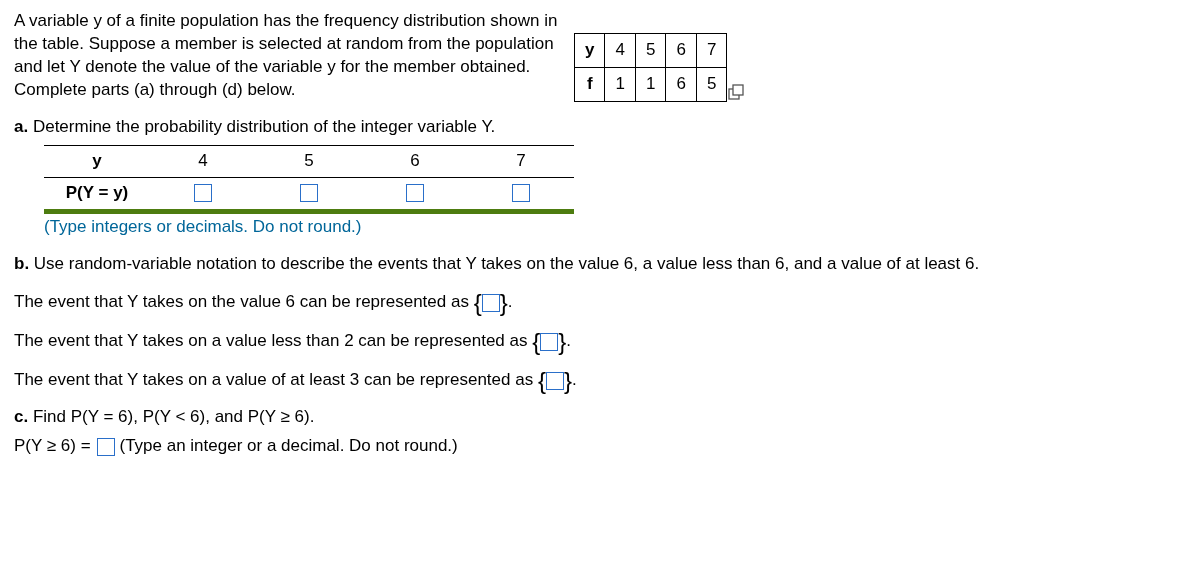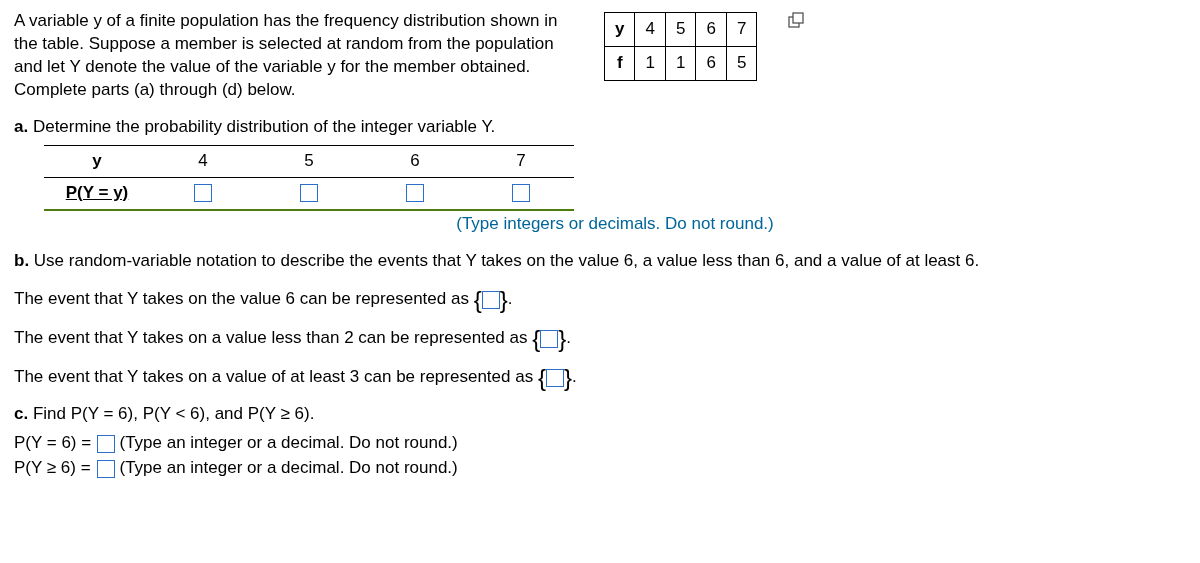--- a/index.html
+++ b/index.html
@@ -7,22 +7,21 @@
     font-size: 17px;
     color: #000;
     margin: 0;
     padding: 10px 14px;
     width: 1200px;
     box-sizing: border-box;
     line-height: 1.35;
   }
   .top-row {
     display: flex;
-    align-items: flex-start;
-    gap: 30px;
+    align-items: flex-end;
   }
   .intro {
     width: 560px;
   }
   .freq-table {
     border-collapse: collapse;
     margin-top: 2px;
   }
   .freq-table td, .freq-table th {
     border: 1px solid #000;
@@ -54,42 +53,40 @@
     padding: 4px 8px;
     text-align: center;
     font-size: 17px;
     min-width: 90px;
   }
   .prob-table tr:first-child td {
     border-top: 1px solid #000;
     border-bottom: 1px solid #000;
   }
   .prob-table tr:last-child td {
-    border-bottom: 2px solid #4d7c0f;
-    text-decoration: underline;
+    border-bottom: 5px solid #4d7c0f;
   }
   .prob-table td:first-child {
     font-weight: bold;
     text-align: center;
     min-width: 90px;
   }
   .ans-box {
     display: inline-block;
     width: 18px;
     height: 18px;
     border: 1px solid #2a6fc9;
     background: #fff;
     vertical-align: middle;
     box-sizing: border-box;
   }
   .hint {
     color: #006699;
     margin-left: 30px;
     margin-top: 2px;
-    text-align: center;
   }
   .line {
     margin-top: 16px;
   }
   .brace-box {
     display:inline-block;
     vertical-align: middle;
     white-space: nowrap;
   }
   .brace {
@@ -190,22 +187,17 @@
     <span class="brace">{</span><span class="ans-box"></span><span class="brace">}</span>
   </span><span>.</span>
 </div>
 
 <div class="section">
   <span class="bold">c.</span><span> Find P(Y = 6), P(Y &lt; 6), and P(Y ≥ 6).</span>
 </div>
 
 <div class="c-answers">
   <div class="row">
-    <span class="c-label">P(Y = 6) =</span>
-    <span class="ans-box"></span>
-    <span>(Type an integer or a decimal. Do not round.)</span>
-  </div>
-  <div class="row">
     <span class="c-label">P(Y ≥ 6) =</span>
     <span class="ans-box"></span>
     <span>(Type an integer or a decimal. Do not round.)</span>
   </div>
 </div>
 
 </body></html>

